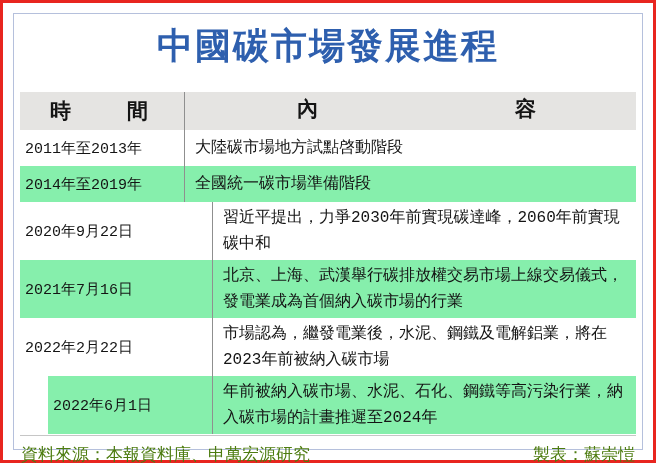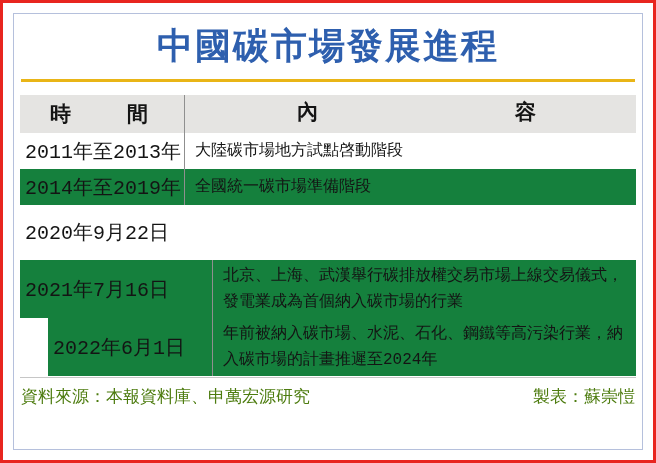--- a/index.html
+++ b/index.html
@@ -17,38 +17,38 @@
   .title {
     text-align:center; color:#2e5fae; font-weight:bold;
     font-size:36px; line-height:1.15; margin-top:8px; letter-spacing:2px;
   }
   .gold-rule { height:3px; background:#e9b517; margin:10px 2px 13px 2px; }
 
   .tbl { margin:0 1px; }
   .t-row { display:grid; grid-template-columns:164px 1fr; }
   .cell-time {
     display:flex; align-items:center;
-    padding-left:5px; font-size:20px; color:#141414; white-space:nowrap;
+    padding-left:5px; font-size:15px; color:#141414; white-space:nowrap;
   }
   .cell-content {
     border-left:1px solid #8f8f8f;
     display:flex; align-items:center;
     padding:3px 6px 3px 10px; font-size:16px; line-height:26px; color:#141414;
   }
   .header-row { background:#e5e4e2; min-height:38px; font-weight:bold; }
   .header-row .cell-time {
     justify-content:space-between; padding:0 36px 0 30px; font-size:21px;
   }
   .header-row .cell-content {
     justify-content:space-between; padding:0 100px 0 112px; font-size:21px;
   }
   .h36 { min-height:36px; }
   .h55 { min-height:55px;gap:28px; }
   .h56 { min-height:56px;margin-left:28px; }
-  .alt { background:#15803d; }
+  .alt { background:#86efac; }
 
   .footer-rule { border-top:1px solid #c6c6c6; margin:1px 1px 0 1px; }
   .footer {
     display:flex; justify-content:space-between; align-items:center;
     font-size:17px; color:#4d7c0f; padding:7px 2px 0 2px;
   }
 </style>
 </head>
 <body>
 
@@ -76,27 +76,32 @@
         <div class="cell-content">大陸碳市場地方試點啓動階段</div>
       </div>
 
       <div class="t-row h36 alt">
         <div class="cell-time">2014年至2019年</div>
         <div class="cell-content">全國統一碳市場準備階段</div>
       </div>
 
       <div class="t-row h55">
         <div class="cell-time">2020年9月22日</div>
+        <div class="cell-content">習近平提出，力爭2030年前實現碳達峰，2060年前實現碳中和</div>
       </div>
 
       <div class="t-row h55 alt">
         <div class="cell-time">2021年7月16日</div>
         <div class="cell-content">北京、上海、武漢舉行碳排放權交易市場上線交易儀式，發電業成為首個納入碳市場的行業</div>
       </div>
 
+      <div class="t-row h55">
+        <div class="cell-time">2022年2月22日</div>
+        <div class="cell-content">市場認為，繼發電業後，水泥、鋼鐵及電解鋁業，將在2023年前被納入碳市場</div>
+      </div>
 
       <div class="t-row h56 alt">
         <div class="cell-time">2022年6月1日</div>
         <div class="cell-content">年前被納入碳市場、水泥、石化、鋼鐵等高污染行業，納入碳市場的計畫推遲至2024年</div>
       </div>
 
     </div>
 
     <div class="footer-rule"></div>
     <div class="footer">

